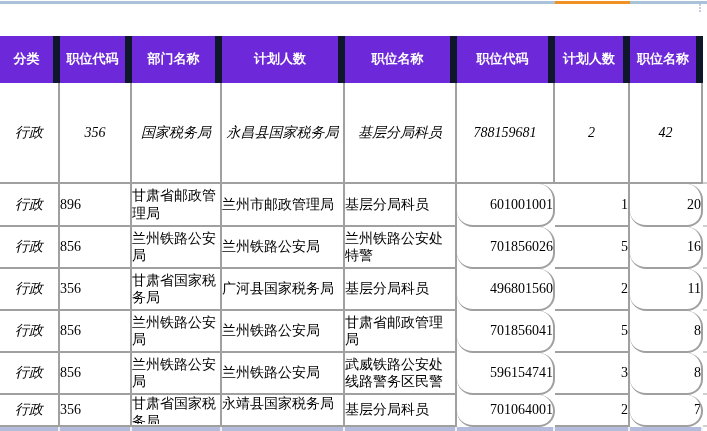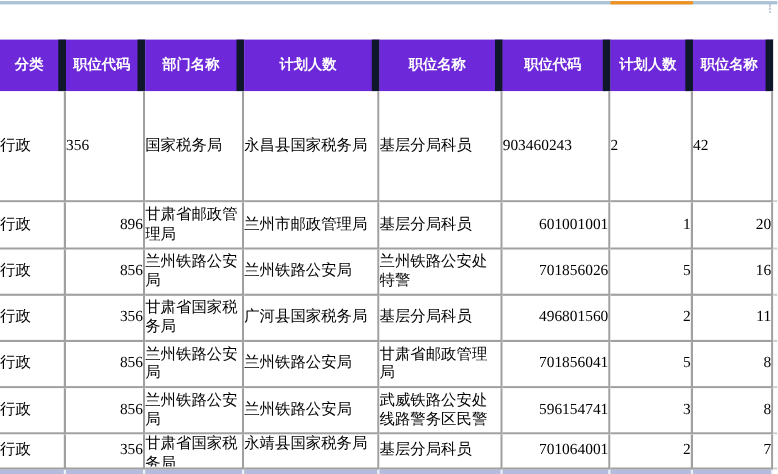--- a/index.html
+++ b/index.html
@@ -37,24 +37,24 @@
     border-right:2px solid #a0a0a0;
     border-bottom:2px solid #a0a0a0;
   }
   .tbl td.sliver{border-right:none;border-bottom:2px solid #cfcfcf;background:#fff;}
   tr.rh0 td{height:101px;}
   tr.rh1 td{height:43px;}
   tr.rh2 td,tr.rh3 td,tr.rh4 td,tr.rh5 td{height:42px;}
   tr.rh6 td{height:32px;}
   tr.rh6 td.vtop{vertical-align:top;}
   .clip{max-height:29px;overflow:hidden;}
-  .a-c{text-align:left;}
+  .a-c{text-align:center;font-style:italic;}
   .a-l{text-align:left;padding-left:2px;}
-  .a-r1{text-align:right;padding-right:2px;}
-  .a-r6{text-align:right;padding-right:6px;}
+  .a-r1{padding-right:2px;}
+  .a-r6{text-align:right;padding-right:6px;border-radius:16px;}
   .a-r8{text-align:right;padding-right:9px;}
   tr.band td{
     height:4px;background:#b3bcdc;border-bottom:none;
     border-right:2px solid #eef1f8;
   }
   tr.band td.sliver{background:#fff;border:none;}
 </style>
 </head>
 <body>
 
@@ -89,21 +89,21 @@
       <th>职位名称</th>
       <th class="sliver"></th>
     </tr>
 
     <tr class="rh0">
       <td class="a-c">行政</td>
       <td class="a-c">356</td>
       <td class="a-c">国家税务局</td>
       <td class="a-c">永昌县国家税务局</td>
       <td class="a-c">基层分局科员</td>
-      <td class="a-c">903460243</td>
+      <td class="a-c">788159681</td>
       <td class="a-c">2</td>
       <td class="a-c">42</td>
       <td class="sliver"></td>
     </tr>
 
     <tr class="rh1">
       <td class="a-c">行政</td>
       <td class="a-r1">896</td>
       <td class="a-l">甘肃省邮政管理局</td>
       <td class="a-l">兰州市邮政管理局</td>

